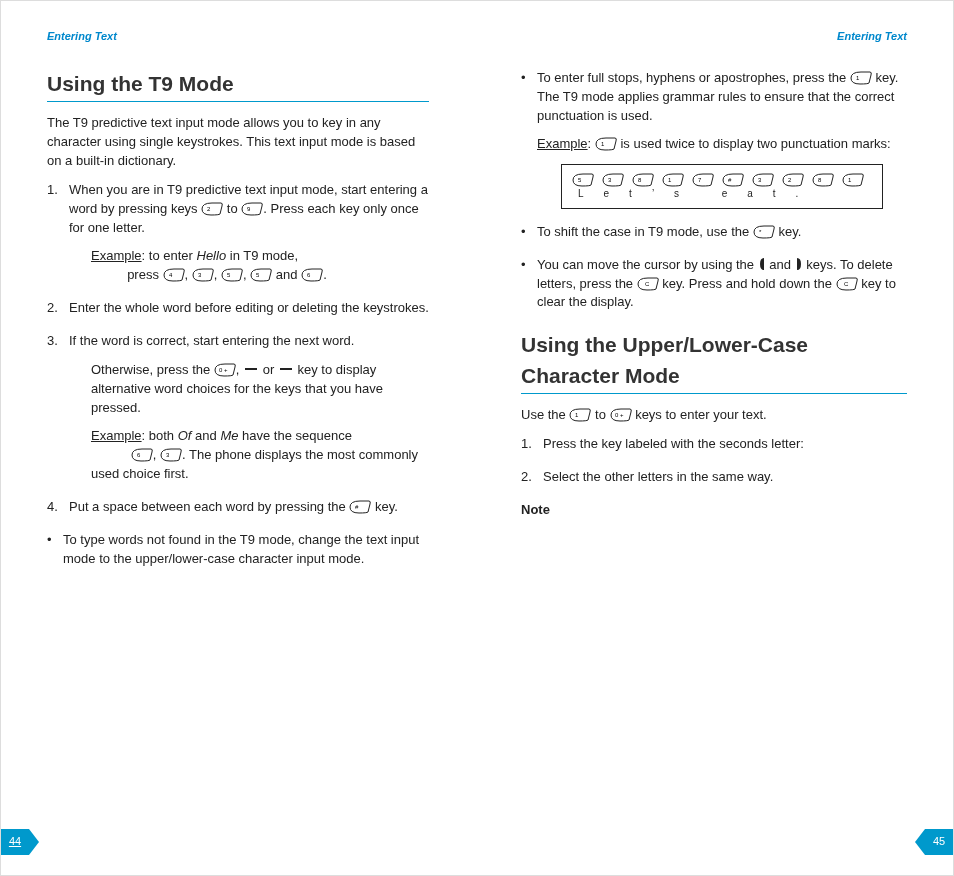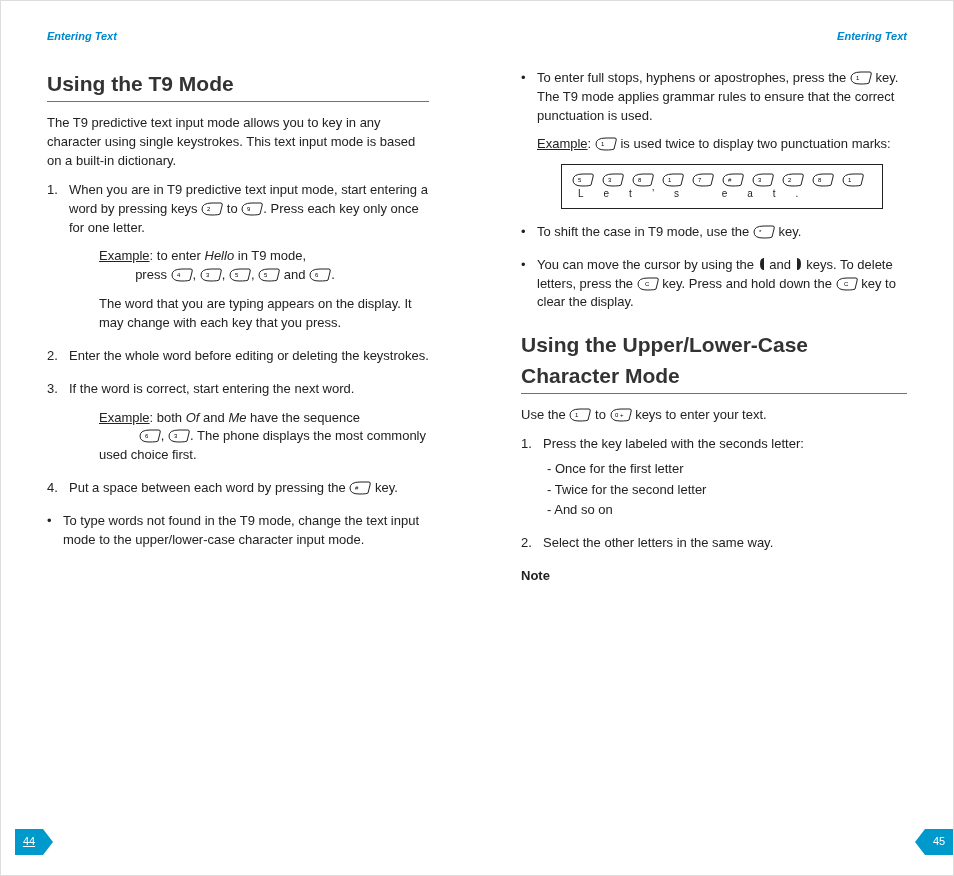--- a/index.html
+++ b/index.html
@@ -60,21 +60,21 @@
     padding-left: 22px;
     position: relative;
     margin-bottom: 14px;
   }
   ol.numbered > li::before {
     content: counter(item) ".";
     position: absolute;
     left: 0;
     top: 0;
   }
-  .sub-block { margin-left: 30px; }
+  .sub-block { margin-left: 22px; }
   .example-label { text-decoration: underline; text-align: right; }
   .bullets {
     list-style: none;
     padding: 0;
     margin: 10px 0;
   }
   .bullets > li {
     padding-left: 16px;
     position: relative;
     margin-bottom: 14px;
@@ -120,21 +120,21 @@
     width: 28px;
     height: 26px;
     background: #0099cc;
     color: #fff;
     font-size: 11px;
     display: flex;
     align-items: center;
     justify-content: center;
     z-index: 2;
   }
-  .page:not(.right) .pagenum { left: 14px; text-decoration: underline; }
+  .page:not(.right) .pagenum { left: 0; text-decoration: underline; }
   .page.right .pagenum { right: 0; }
   .pagenum::after {
     content: "";
     position: absolute;
     top: 0;
     width: 0;
     height: 0;
     border-top: 13px solid transparent;
     border-bottom: 13px solid transparent;
   }
@@ -215,27 +215,35 @@
               <use href="#keyshape"></use>
               <text x="6" y="9" font-size="6">5</text>
             </svg>
           <span> and </span>
           <svg class="key">
               <use href="#keyshape"></use>
               <text x="6" y="9" font-size="6">6</text>
             </svg><span>.</span>
         </p>
 
-        <p class="sub-block">The word that you are typing appears on the display. It may change with each key that you press.</p>
       </li>
 
       <li>Enter the whole word before editing or deleting the keystrokes.</li>
 
       <li>
         <span>If the word is correct, start entering the next word.</span>
+        <p class="sub-block">
+          <span>Otherwise, press the </span>
+          <svg class="key">
+              <use href="#keyshape"></use>
+              <text x="5" y="9" font-size="6">0 +</text>
+            </svg>, <span class="minus-glyph"></span>
+          <span> or </span><span class="minus-glyph"></span>
+          <span> key to display alternative word choices for the keys that you have pressed.</span>
+        </p>
         <p class="sub-block">
           <span class="example-label">Example</span><span>: both </span><em class="it">Of</em><span> and </span><em class="it">Me</em><span> have the sequence </span><br>
           &nbsp;&nbsp;&nbsp;&nbsp;&nbsp;&nbsp;&nbsp;&nbsp;&nbsp;&nbsp;
           <svg class="key">
               <use href="#keyshape"></use>
               <text x="6" y="9" font-size="6">6</text>
             </svg>,
           <svg class="key">
               <use href="#keyshape"></use>
               <text x="6" y="9" font-size="6">3</text>
@@ -372,25 +380,20 @@
       <svg class="key">
           <use href="#keyshape"></use>
           <text x="5" y="9" font-size="6">0 +</text>
         </svg>
       <span> keys to enter your text.</span>
     </p>
 
     <ol class="numbered">
       <li>
         <span>Press the key labeled with the seconds letter:</span>
-        <div class="dashlist">
-          <div class="d">- Once for the first letter</div>
-          <div class="d">- Twice for the second letter</div>
-          <div class="d">- And so on</div>
-        </div>
       </li>
       <li>Select the other letters in the same way.</li>
     </ol>
 
     <p>
       <span class="note-lbl">Note</span>
     </p>
 
     <div class="pagenum">45</div>
   </div>

